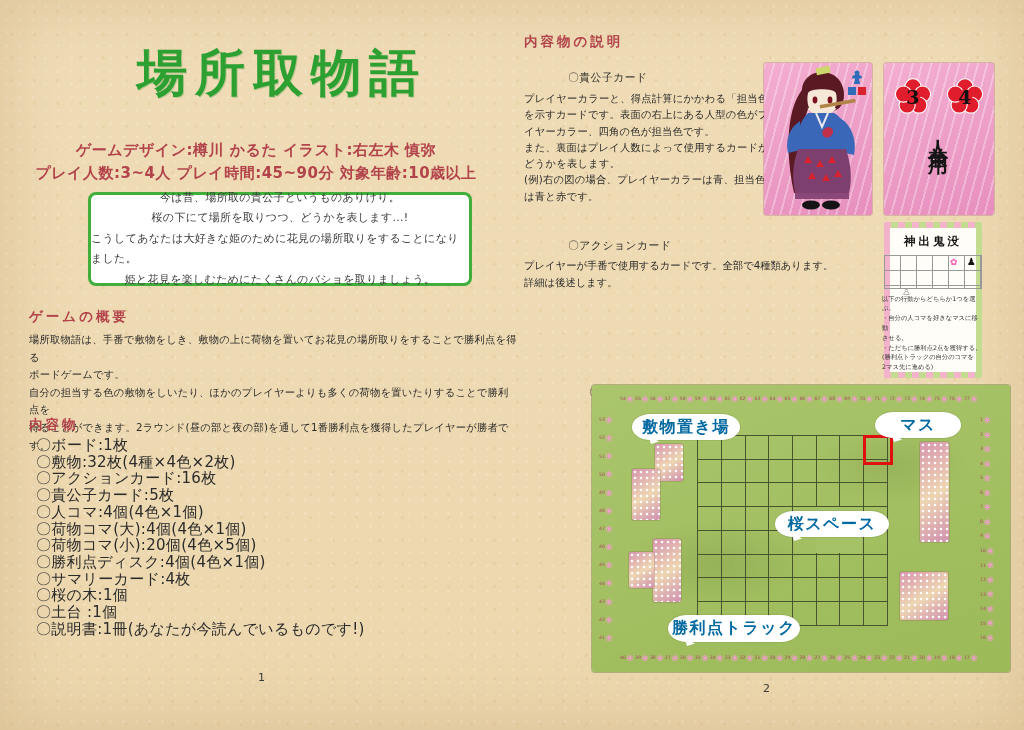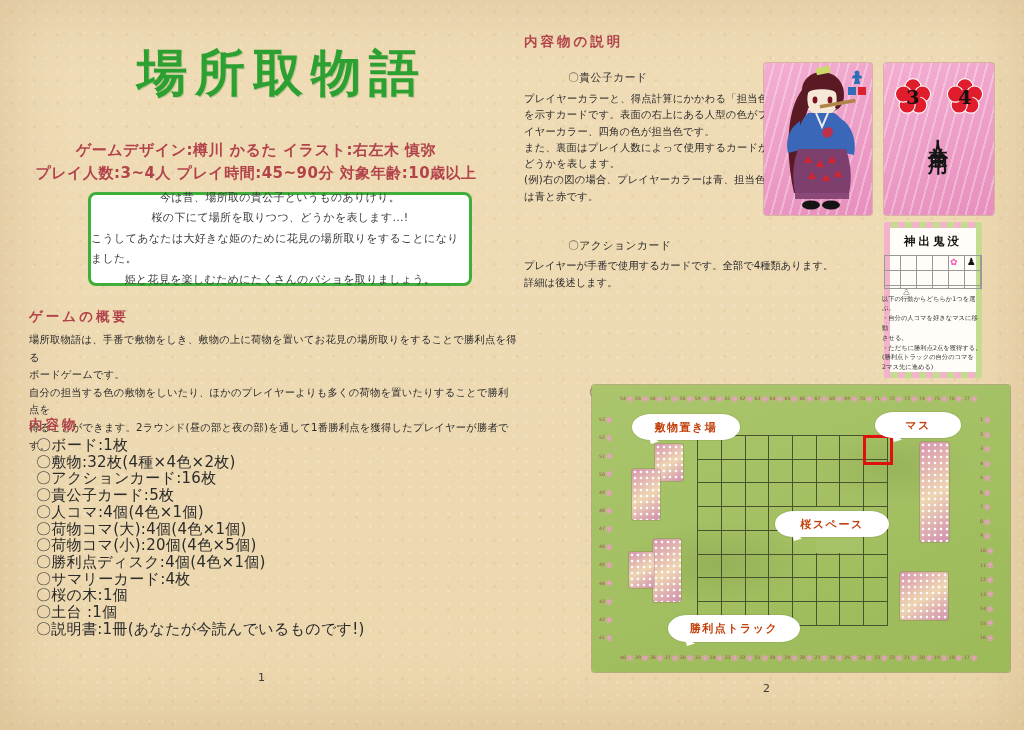--- a/index.html
+++ b/index.html
@@ -88,21 +88,21 @@
     background-image:radial-gradient(circle, rgba(255,255,255,.95) 1px, transparent 1.7px),
       linear-gradient(150deg,#d794ae 0%,#eed6b2 52%,#d08fae 100%);
     background-size:6px 6px,100% 100%;}
   #matA1{left:63px;top:59px;width:28px;height:37px;}
   #matA2{left:40px;top:84px;width:28px;height:51px;}
   #matB1{left:61px;top:154px;width:28px;height:63px;}
   #matB2{left:37px;top:167px;width:25px;height:36px;}
   #matC{left:328px;top:57px;width:29px;height:100px;}
   #matD{left:308px;top:187px;width:48px;height:48px;}
   .bubble{background:#fff;border-radius:20px/14px;display:flex;align-items:center;justify-content:center;
-    color:#c2410c;font-size:11px;font-weight:600;letter-spacing:1.5px;box-shadow:0 0 0 1px rgba(0,0,0,.06);font-family:Liberation Mono, monospace;}
+    color:#0369a1;font-size:16px;font-weight:600;letter-spacing:1.5px;box-shadow:0 0 0 1px rgba(0,0,0,.06);font-family:Liberation Mono, monospace;}
   .bubble::after{content:"";position:absolute;width:0;height:0;border:6px solid transparent;
     border-top-color:#fff;bottom:-10px;left:13px;transform:rotate(28deg);}
   #lbMat{left:40px;top:29px;width:108px;height:26px;}
   #lbCell{left:283px;top:27px;width:86px;height:26px;}
   #lbSakura{left:183px;top:110px;width:114px;height:26px;margin-top:16px;}
   #lbVp{left:76px;top:230px;width:132px;height:27px;}
   
   .vpf{color:#ef9ec9;font-size:9px;line-height:1;display:flex;align-items:center;}
   .vpf i{font-style:normal;font-size:4.6px;color:#a84b5e;margin-right:.5px;letter-spacing:0;}
   #vp-top,#vp-bottom{position:absolute;left:28px;right:32px;display:flex;justify-content:space-between;}

